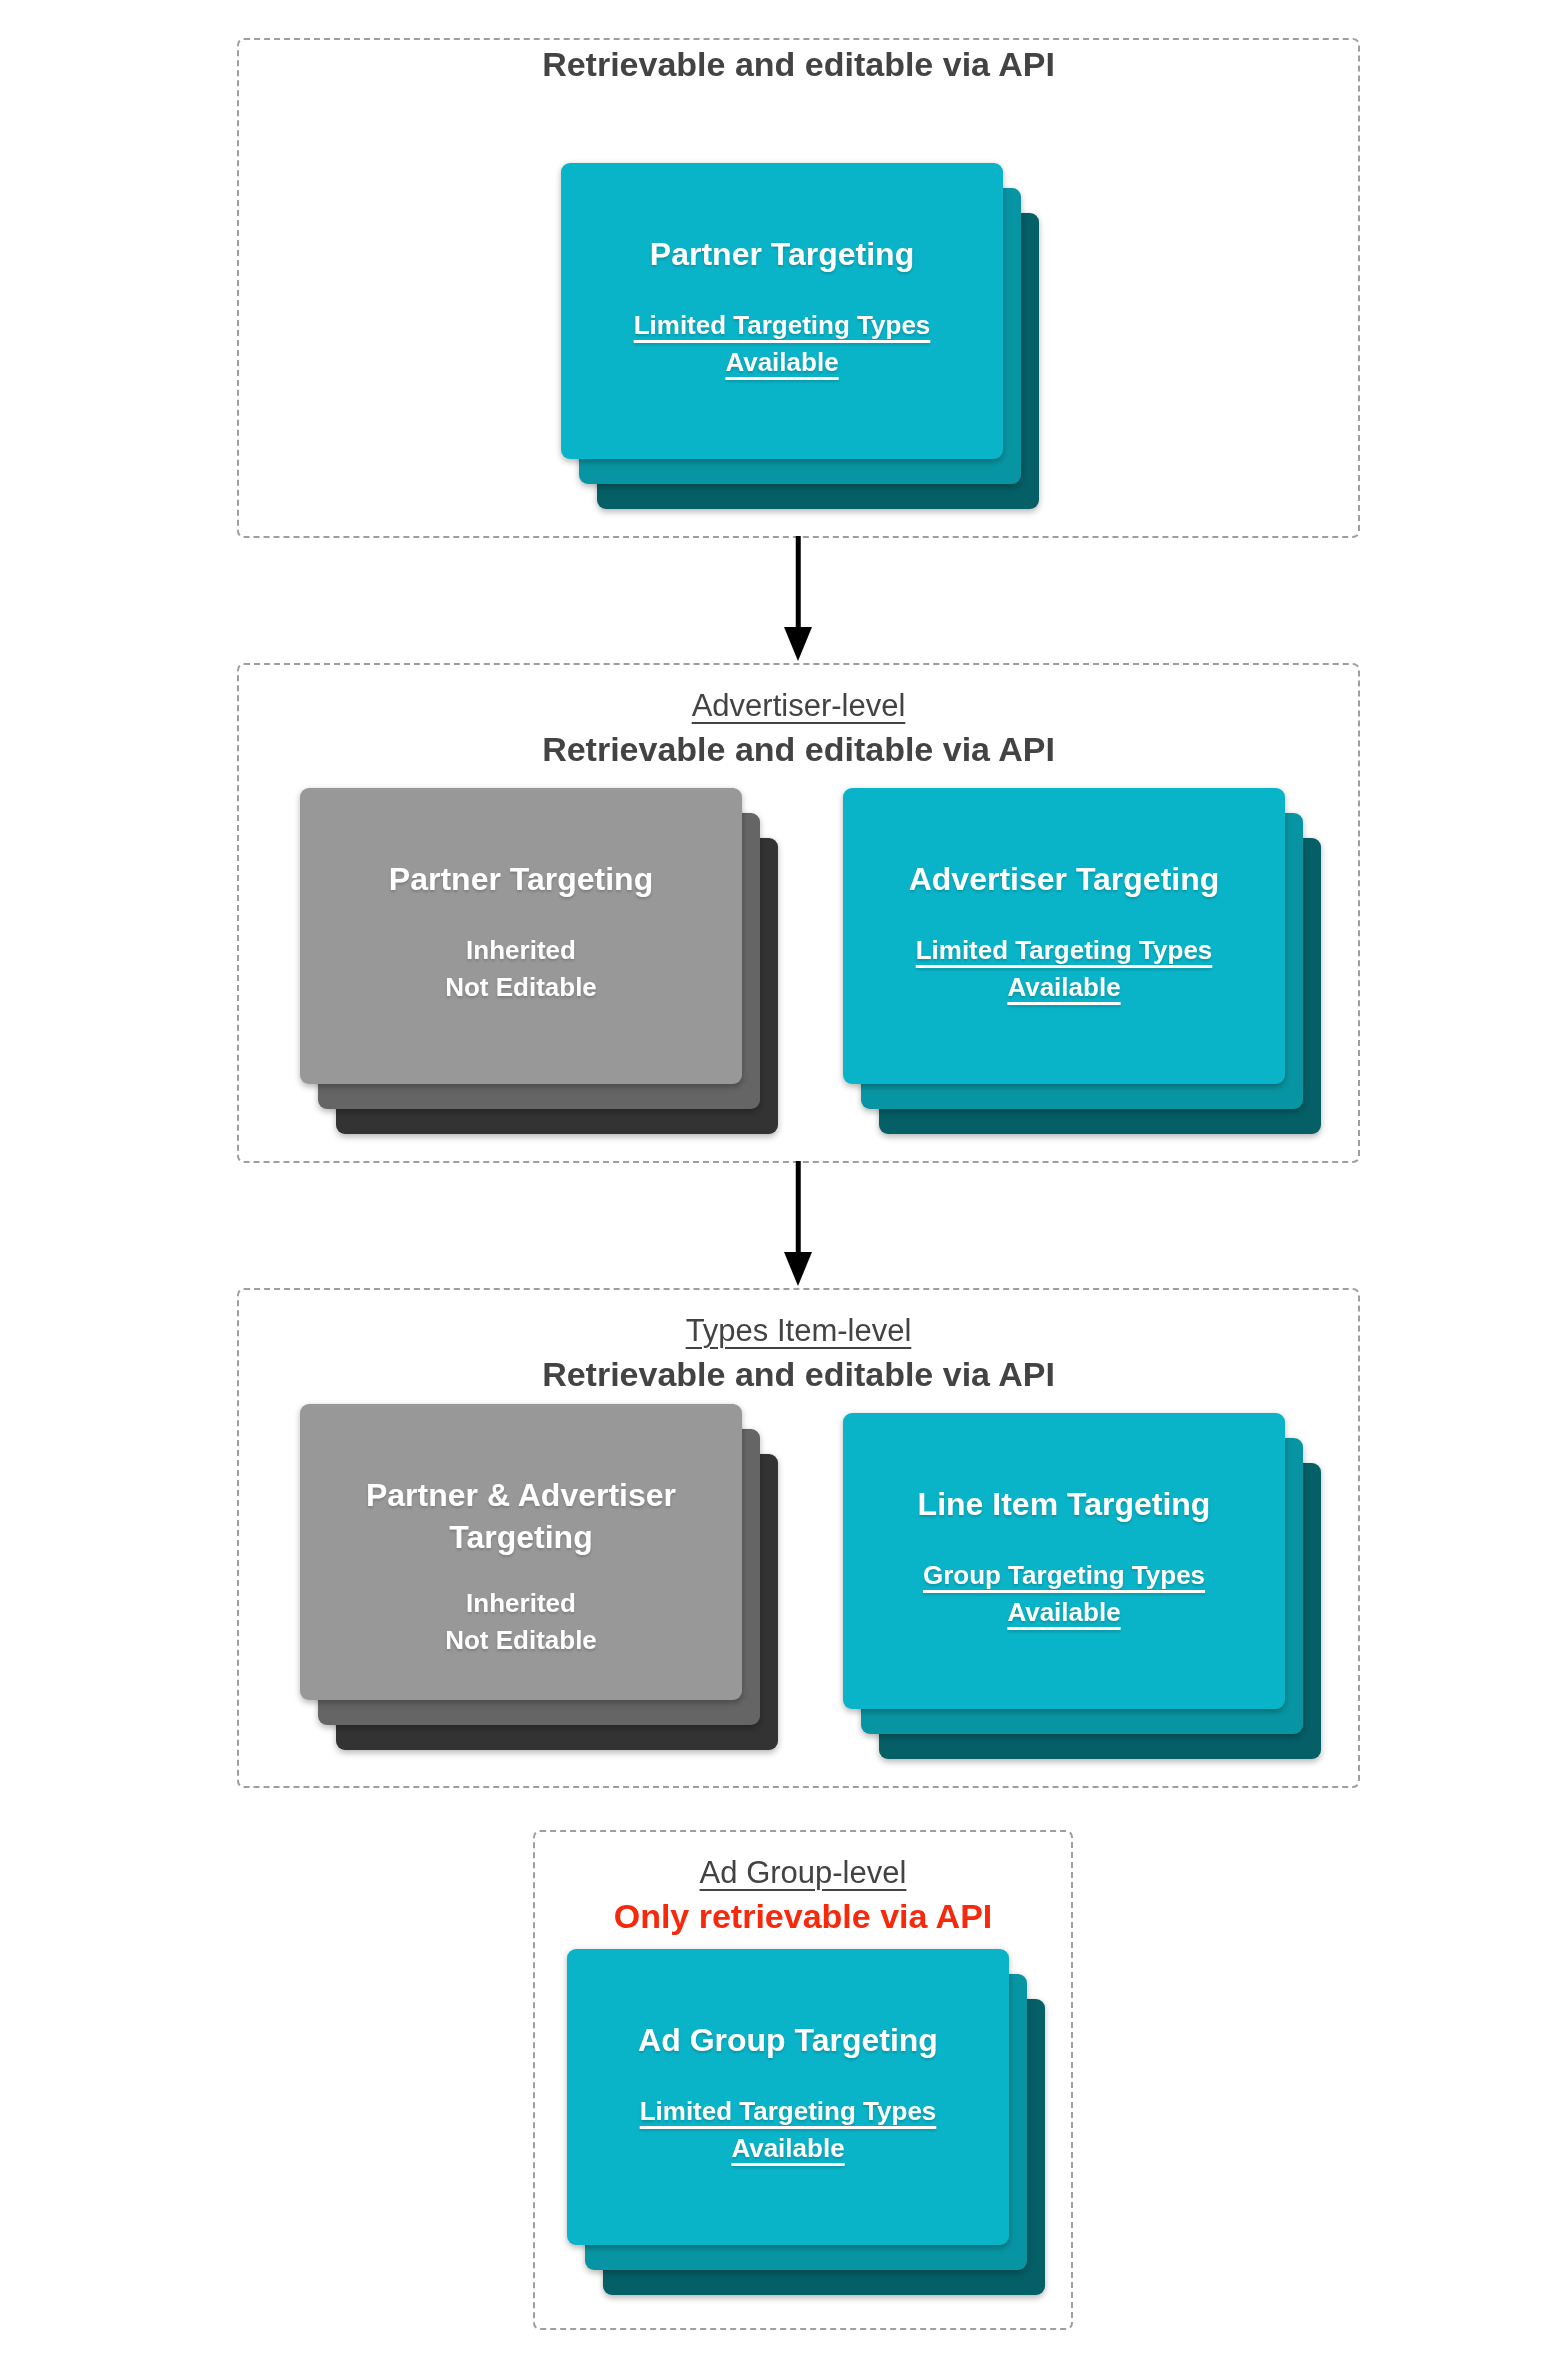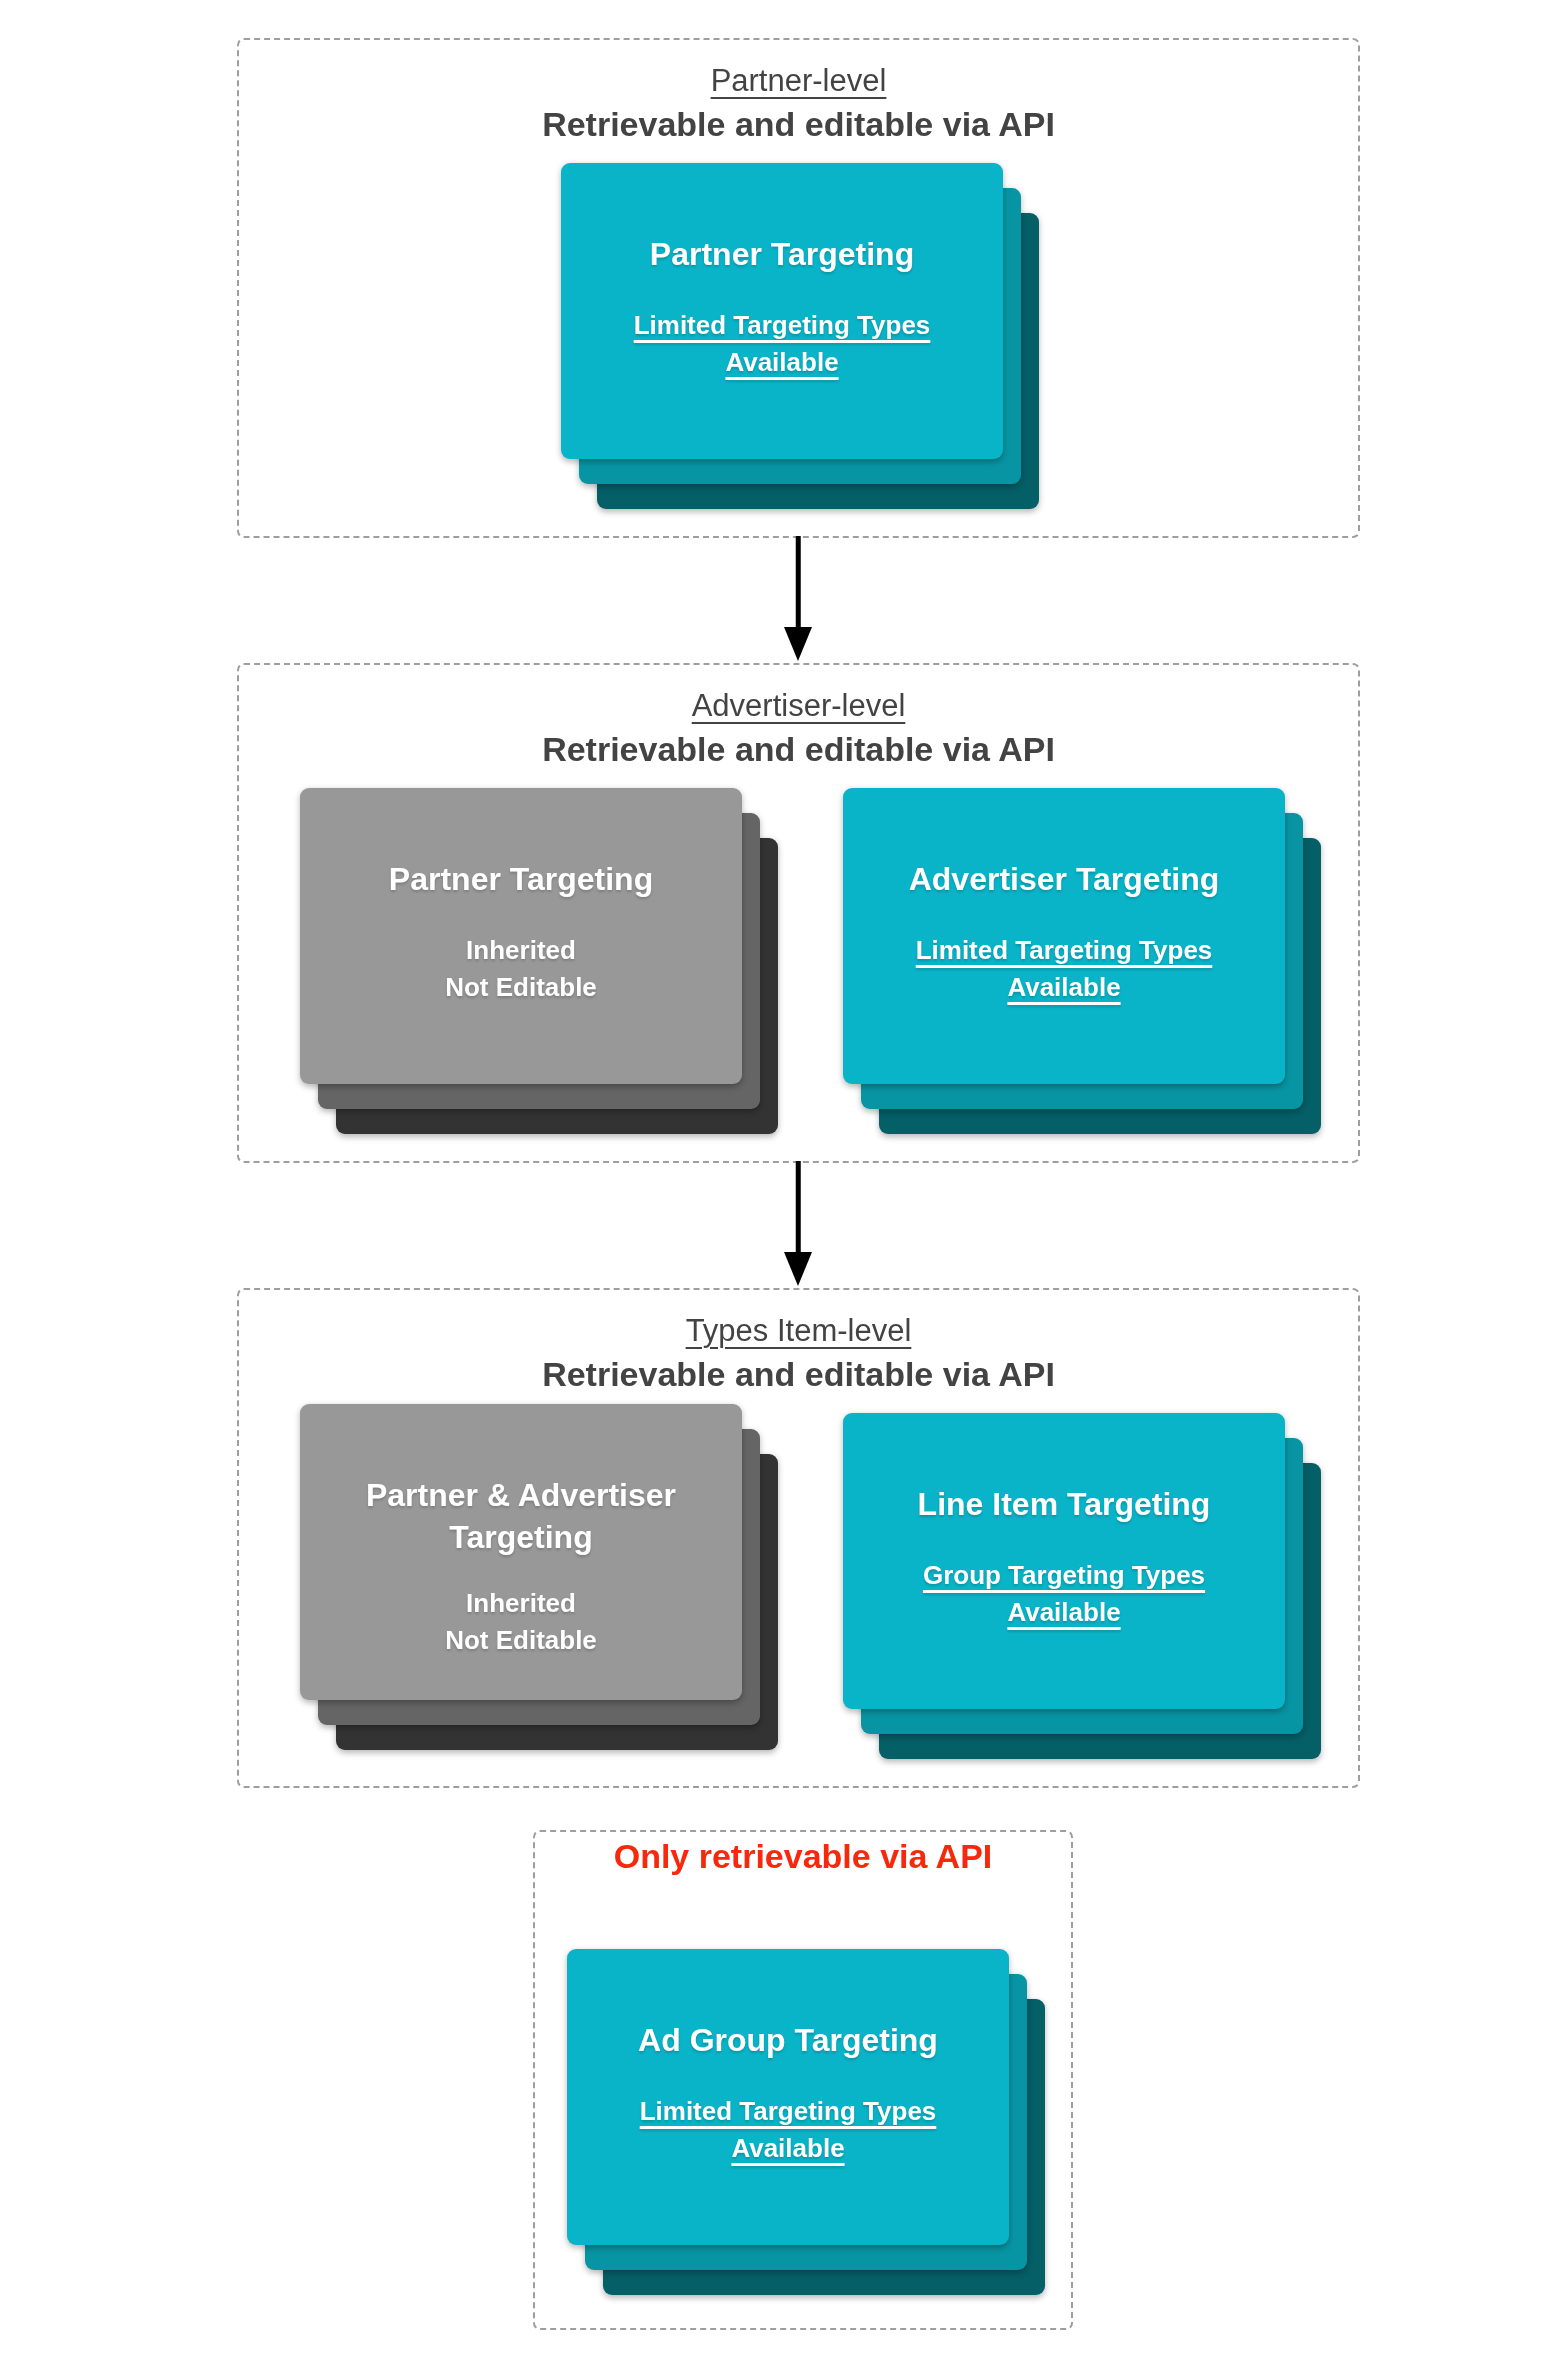--- a/index.html
+++ b/index.html
@@ -113,21 +113,20 @@
 
   #arrow-1 { left:783px; top:536px;  height:125px; }
   #arrow-2 { left:783px; top:1161px; height:125px; }
 </style>
 </head>
 <body>
 
 <div id="canvas">
 
   <div class="section" id="sec-partner">
-    <div class="sec-title">Partner-level</div>
     <div class="sec-subtitle">Retrievable and editable via API</div>
     <div class="stack cyan" id="stack-partner">
       <div class="layer l3"></div>
       <div class="layer l2"></div>
       <div class="layer front">
         <div class="card-title">Partner Targeting</div>
         <div class="card-sub underlined">Limited Targeting Types
 Available</div>
       </div>
     </div>
@@ -184,20 +183,21 @@
       <div class="layer l2"></div>
       <div class="layer front">
         <div class="card-title">Line Item Targeting</div>
         <div class="card-sub underlined">Group Targeting Types
 Available</div>
       </div>
     </div>
   </div>
 
   <div class="section" id="sec-adgroup">
+    <div class="sec-title">Ad Group-level</div>
     <div class="sec-subtitle alert">Only retrievable via API</div>
     <div class="stack cyan" id="stack-adgroup">
       <div class="layer l3"></div>
       <div class="layer l2"></div>
       <div class="layer front">
         <div class="card-title">Ad Group Targeting</div>
         <div class="card-sub underlined">Limited Targeting Types
 Available</div>
       </div>
     </div>

